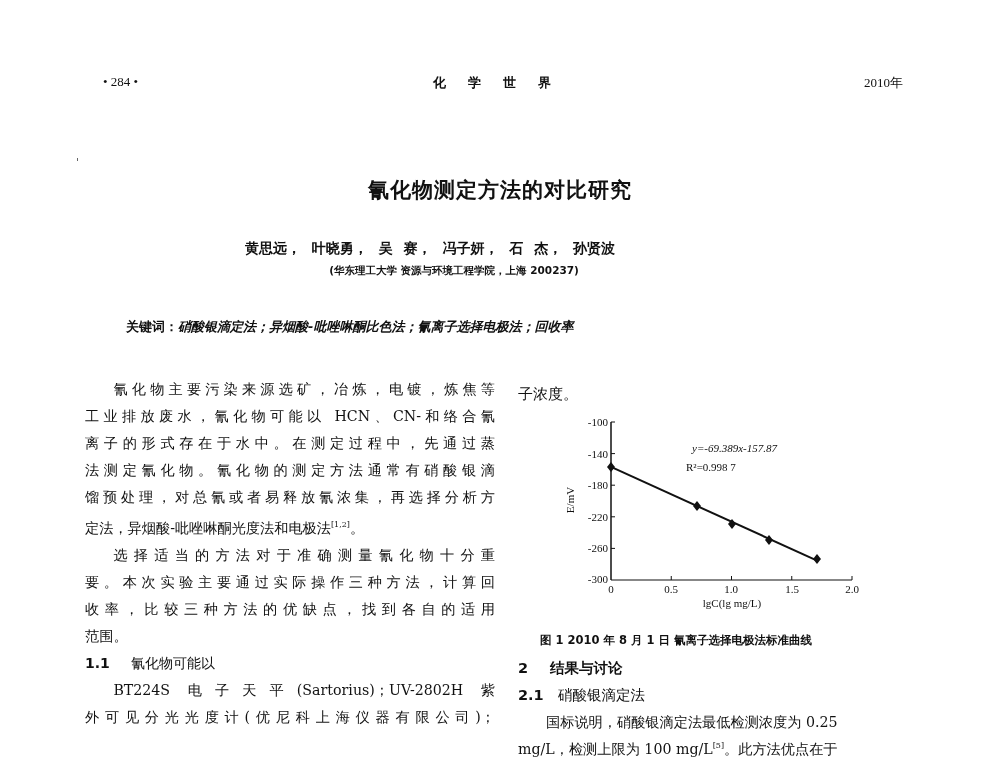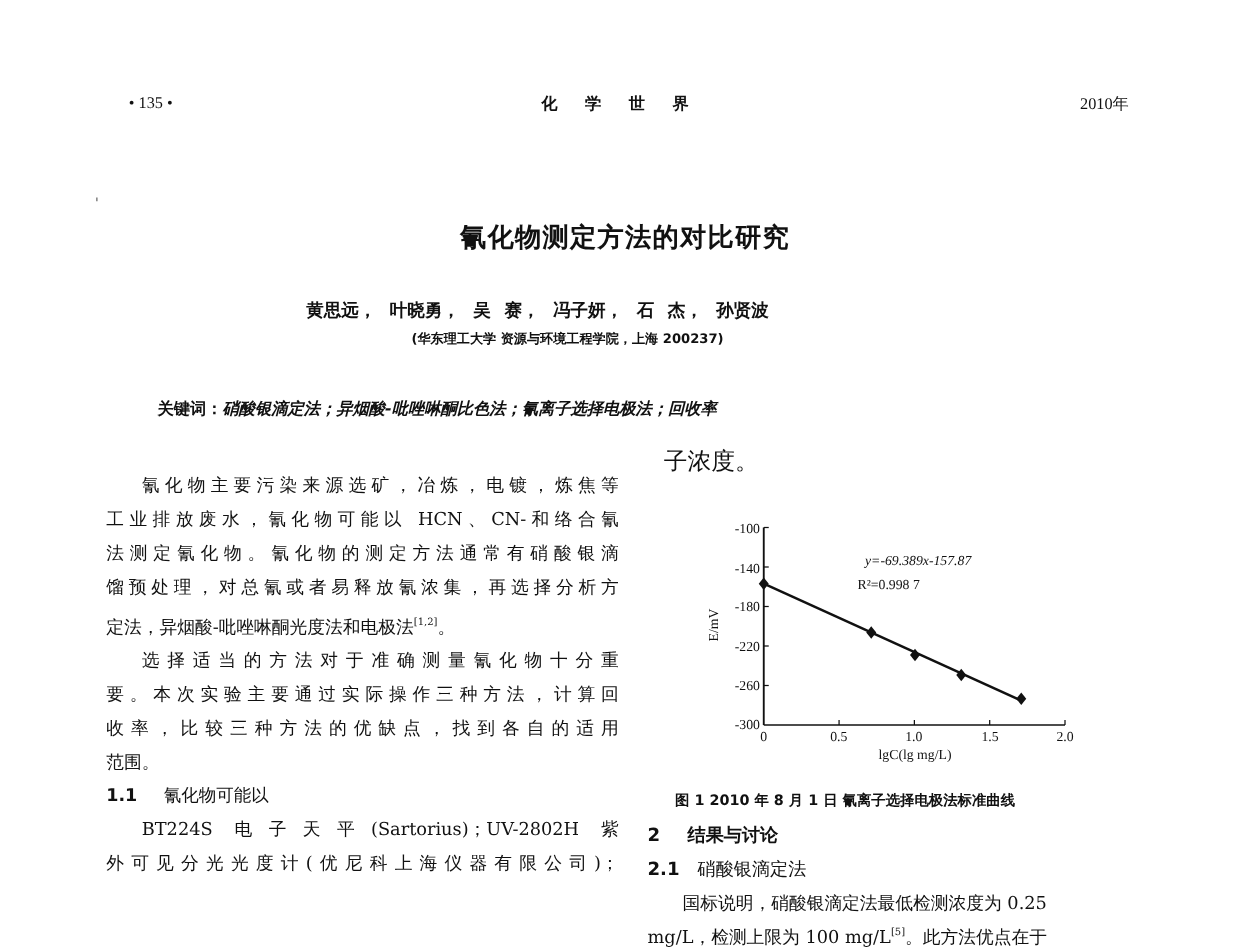--- a/index.html
+++ b/index.html
@@ -24,52 +24,53 @@
   .col-left { top: 376px; left: 85px; width: 410px; font-size: 14.2px; line-height: 27px; font-family: "DejaVu Serif", serif; }
   .col-left p { margin: 0; text-align: justify; text-align-last: justify; }
   .col-left p.last { text-align-last: left; }
   .col-left .indent { text-indent: 2em; }
   .col-left .h1, .col-left .h2 { font-family: "DejaVu Sans", sans-serif; font-weight: bold; font-size: 14px; text-align-last: left; }
   .col-left .h2 { font-weight: normal; }
   .h-num { display: inline-block; width: 30px; font-weight: bold; }
   .h2 .h-num { width: 46px; }
   sup { font-size: 8px; vertical-align: 6px; }
 
-  .col-right { top: 356px; left: 518px; width: 400px; font-size: 19px; line-height: 27px; margin-left: 13px; }
+  .col-right { top: 381px; left: 518px; width: 400px; font-size: 15px; line-height: 27px; }
   .fig-caption { top: 633px; left: 540px; font-family: "DejaVu Sans", sans-serif; font-size: 11.5px; font-weight: bold; }
   .sec2 { top: 659px; left: 518px; font-family: "DejaVu Sans", sans-serif; font-weight: bold; font-size: 14.5px; }
   .sec21 { top: 686px; left: 518px; font-family: "DejaVu Sans", sans-serif; font-weight: bold; font-size: 14.5px; }
   .sec2 .h-num, .sec21 .h-num { width: 32px; }
   .sec21 .h-num { width: 40px; }
   .sec21 .t { font-weight: normal; }
   .para-r1 { top: 713px; left: 546px; font-size: 14.2px; }
   .para-r2 { top: 740px; left: 518px; font-size: 14.2px; }
 
   svg text { font-family: "Liberation Serif", serif; }
 </style>
 </head>
 <body>
 
 <div class="abs header-row">
-  <span class="page-num">• 135 •</span>
+  <span class="page-num">• 284 •</span>
   <span class="journal">化学世界</span>
   <span class="year">2010年</span>
 </div>
 <div class="abs stray-dot"></div>
 
 <div class="abs title">氰化物测定方法的对比研究</div>
 <div class="abs authors">黄思远，  叶晓勇，  吴  赛，  冯子妍，  石  杰，  孙贤波</div>
 <div class="abs affil">(华东理工大学 资源与环境工程学院，上海 200237)</div>
 <div class="abs keywords">
   <span class="kw-label">关键词：</span><span class="kw-text">硝酸银滴定法；异烟酸-吡唑啉酮比色法；氰离子选择电极法；回收率</span>
 </div>
 
 <div class="abs col-left">
   <p class="indent">氰化物主要污染来源选矿，冶炼，电镀，炼焦等</p>
   <p>工业排放废水，氰化物可能以 HCN、CN-和络合氰</p>
+  <p>离子的形式存在于水中。在测定过程中，先通过蒸</p>
   <p>法测定氰化物。氰化物的测定方法通常有硝酸银滴</p>
   <p>馏预处理，对总氰或者易释放氰浓集，再选择分析方</p>
   <p class="last"><span>定法，异烟酸-吡唑啉酮光度法和电极法</span><sup>[1,2]</sup><span>。</span></p>
   <p class="indent">选择适当的方法对于准确测量氰化物十分重</p>
   <p>要。本次实验主要通过实际操作三种方法，计算回</p>
   <p>收率，比较三种方法的优缺点，找到各自的适用</p>
   <p class="last">范围。</p>
   <p class="h2"><span class="h-num">1.1</span><span>氰化物可能以</span></p>
   <p class="indent">BT224S 电子天平(Sartorius)；UV-2802H 紫</p>
   <p>外可见分光光度计(优尼科上海仪器有限公司)；</p>

